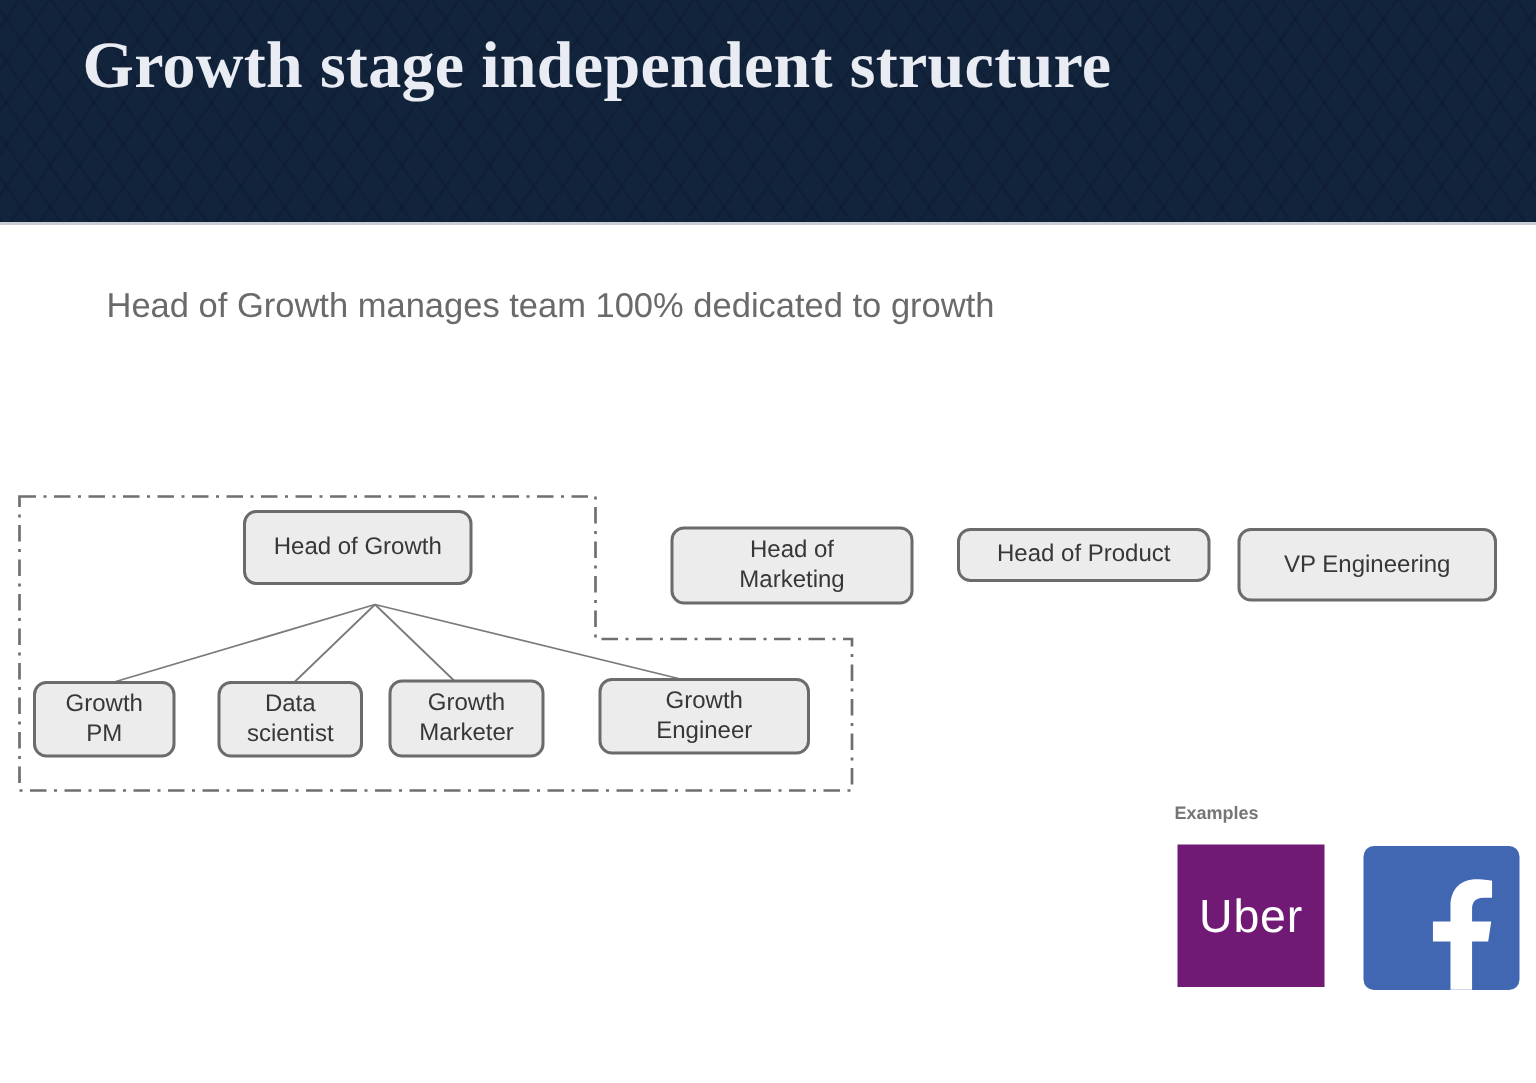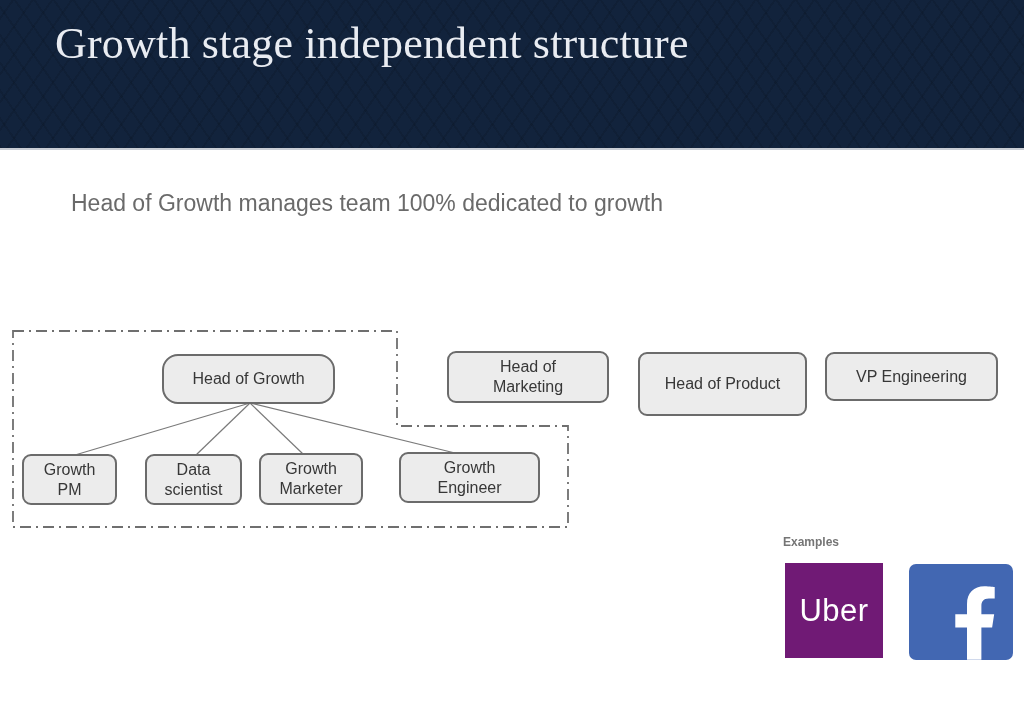--- a/index.html
+++ b/index.html
@@ -19,21 +19,21 @@
     background-color: #12233c;
     background-image:
       repeating-linear-gradient(55deg, rgba(0,0,0,0.10) 0 2px, transparent 2px 16px),
       repeating-linear-gradient(-55deg, rgba(0,0,0,0.10) 0 2px, transparent 2px 16px);
     border-bottom: 2px solid #c9cdd4;
   }
   .header h1 {
     position: absolute; left: 55px; top: 18px;
     margin: 0;
     font-family: "Liberation Serif", "DejaVu Serif", serif;
-    font-weight: 400;
+    font-weight: 700;
     font-size: 44px;
     letter-spacing: 0.2px;
     color: #e9ecf2;
   }
 
   
   .subtitle {
     position: absolute; left: 55px; top: 174px;
     margin: 16px;
     font-size: 23px;
@@ -49,23 +49,23 @@
     border-radius: 9px;
     display: flex; align-items: center; justify-content: center;
     text-align: center;
   }
   .box .label {
     font-size: 16px;
     line-height: 1.25;
     color: #373737;
     white-space: pre-line;
   }
-  .b-head-growth    { left: 162px; top: 354px; width: 173px; height: 50px; border-radius: 16px; }
+  .b-head-growth    { left: 162px; top: 340px; width: 153px; height: 50px; }
   .b-head-marketing { left: 447px; top: 351px; width: 162px; height: 52px; }
-  .b-head-product   { left: 638px; top: 352px; width: 169px; height: 64px; }
+  .b-head-product   { left: 638px; top: 352px; width: 169px; height: 36px; }
   .b-vp-eng         { left: 825px; top: 352px; width: 173px; height: 49px; text-align: center; }
   .b-growth-pm      { left: 22px;  top: 454px; width: 95px;  height: 51px; }
   .b-data-sci       { left: 145px; top: 454px; width: 97px;  height: 51px; }
   .b-growth-mkt     { left: 259px; top: 453px; width: 104px; height: 52px; }
   .b-growth-eng     { left: 399px; top: 452px; width: 141px; height: 51px; }
 
   .chart-svg { position: absolute; left: 0; top: 0; width: 1024px; height: 722px; }
 
   
   .examples-label {

